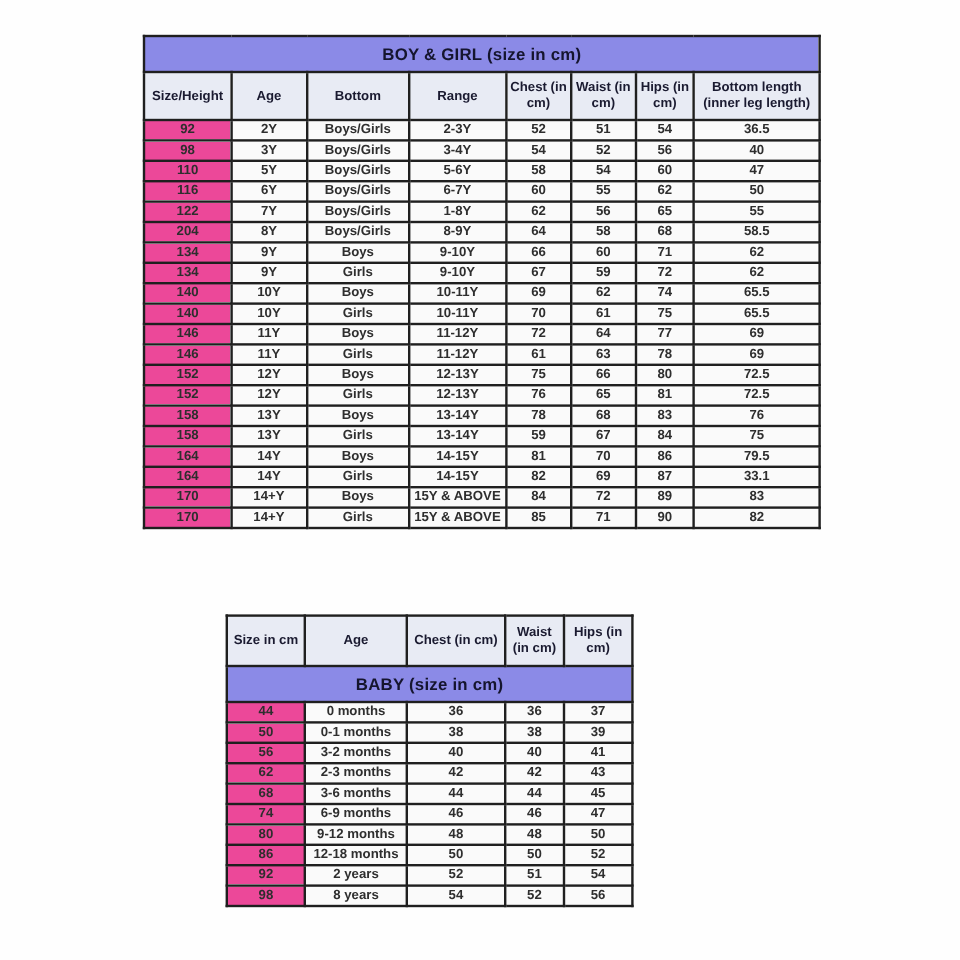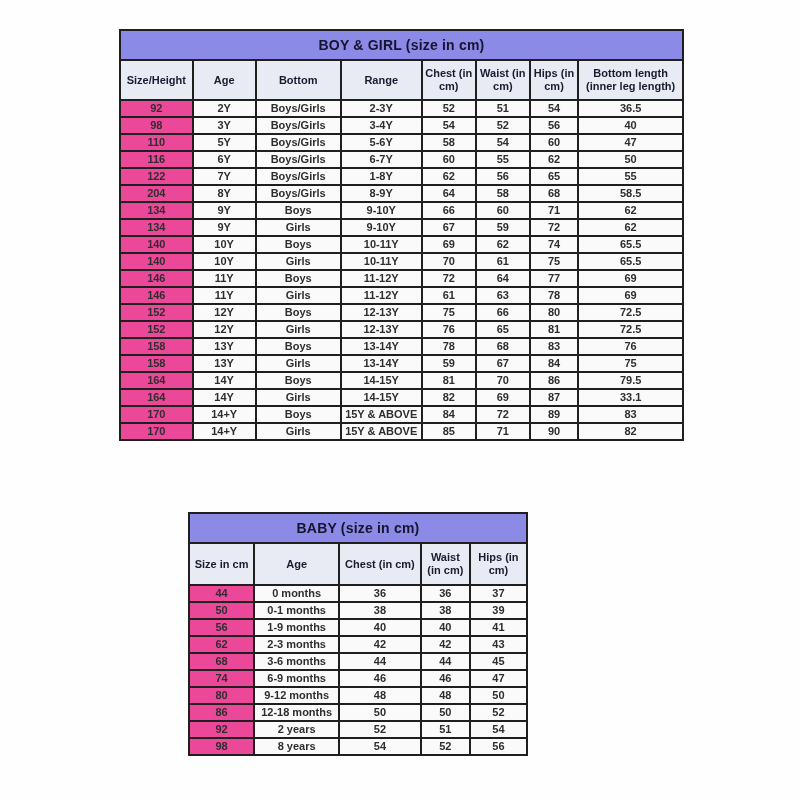--- a/index.html
+++ b/index.html
@@ -308,48 +308,48 @@
   <table class="tbl tbl-baby">
     <colgroup>
       <col style="width:19.3%">
         <col style="width:25.1%">
         <col style="width:24.2%">
         <col style="width:14.5%">
         <col style="width:16.9%">
     </colgroup>
   <thead>
         <tr>
-          <th colspan="5" class="banner">BABY (size in cm)</th>
-        </tr>
-        <tr>
           <th class="colhead">Size in cm</th>
           <th class="colhead">Age</th>
           <th class="colhead">Chest (in cm)</th>
           <th class="colhead">Waist (in cm)</th>
           <th class="colhead">Hips (in cm)</th>
         </tr>
+        <tr>
+          <th colspan="5" class="banner">BABY (size in cm)</th>
+        </tr>
       </thead>
       <tbody>
         <tr>
           <td class="firstcol">44</td>
           <td>0 months</td>
           <td>36</td>
           <td>36</td>
           <td>37</td>
         </tr>
         <tr>
           <td class="firstcol">50</td>
           <td>0-1 months</td>
           <td>38</td>
           <td>38</td>
           <td>39</td>
         </tr>
         <tr>
           <td class="firstcol">56</td>
-          <td>1-9 months</td>
+          <td>3-2 months</td>
           <td>40</td>
           <td>40</td>
           <td>41</td>
         </tr>
         <tr>
           <td class="firstcol">62</td>
           <td>2-3 months</td>
           <td>42</td>
           <td>42</td>
           <td>43</td>

